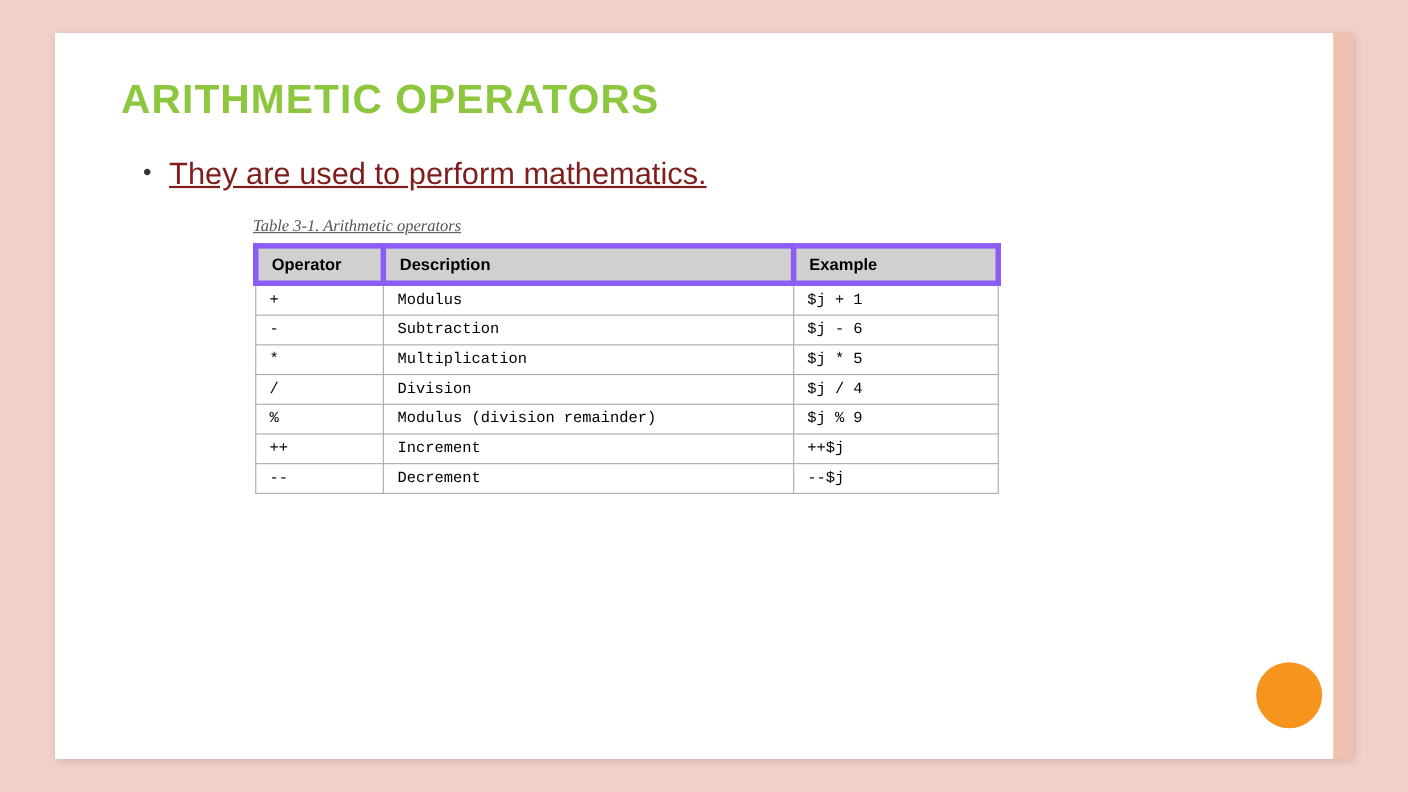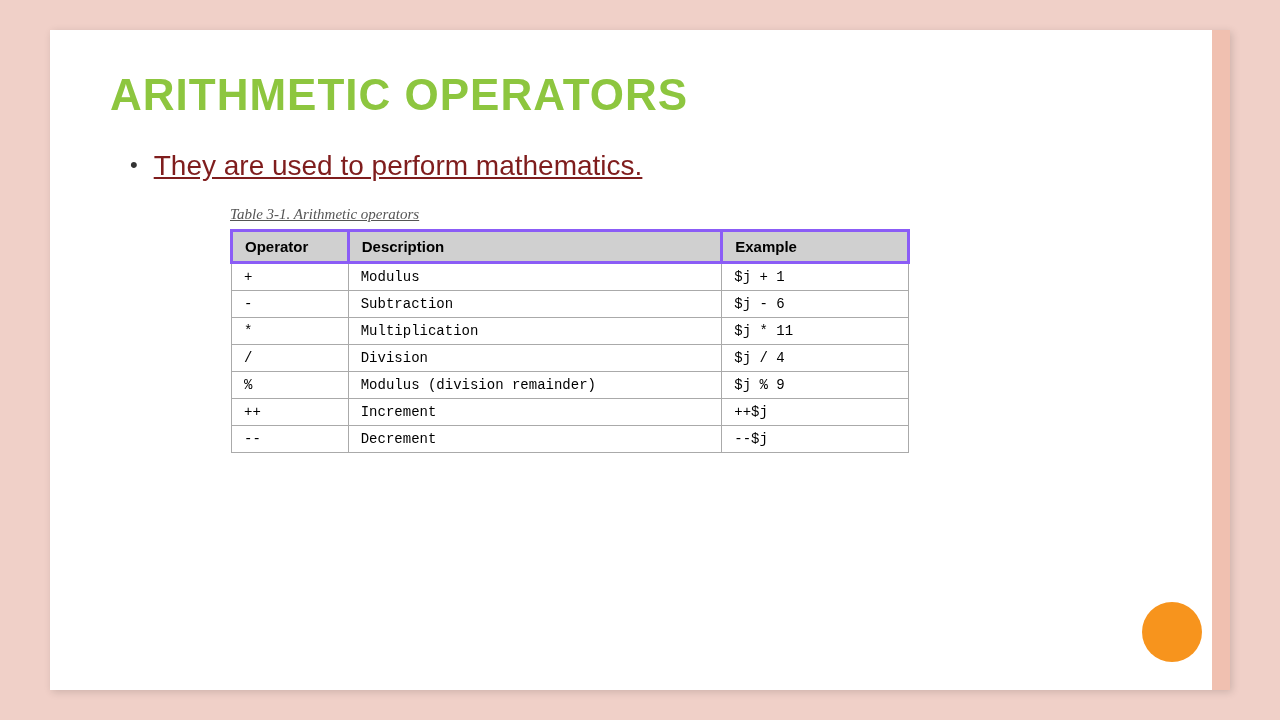--- a/index.html
+++ b/index.html
@@ -18,21 +18,21 @@
     .slide {
       width: 1180px;
       height: 660px;
       background: #ffffff;
       position: relative;
       padding: 40px 60px;
       box-shadow: 2px 2px 8px rgba(0,0,0,0.15);
     }
 
     .slide-title {
-      font-size: 44px;
+      font-size: 37px;
       font-weight: bold;
       color: #8dc63f;
       margin-bottom: 30px;
       letter-spacing: 1px;
     }
 
     .bullet-point {
       display: flex;
       align-items: flex-start;
       margin-bottom: 24px;
@@ -68,21 +68,21 @@
 
     table {
       border-collapse: collapse;
       width: 680px;
       font-size: 15px;
       font-family: monospace;
     }
 
     table th {
       background: #d0d0d0;
-      border: 3px solid #8b5cf6;
+      border: 5px solid #8b5cf6;
       padding: 6px 12px;
       text-align: left;
       font-weight: bold;
       font-family: Arial, sans-serif;
     }
 
     table td {
       border: 1px solid #aaa;
       padding: 5px 12px;
       background: #fff;
@@ -160,21 +160,21 @@
             <td class="code">$j + 1</td>
           </tr>
           <tr>
             <td class="code">-</td>
             <td class="code">Subtraction</td>
             <td class="code">$j - 6</td>
           </tr>
           <tr>
             <td class="code">*</td>
             <td class="code">Multiplication</td>
-            <td class="code">$j * 11</td>
+            <td class="code">$j * 5</td>
           </tr>
           <tr>
             <td class="code">/</td>
             <td class="code">Division</td>
             <td class="code">$j / 4</td>
           </tr>
           <tr>
             <td class="code">%</td>
             <td class="code">Modulus (division remainder)</td>
             <td class="code">$j % 9</td>

